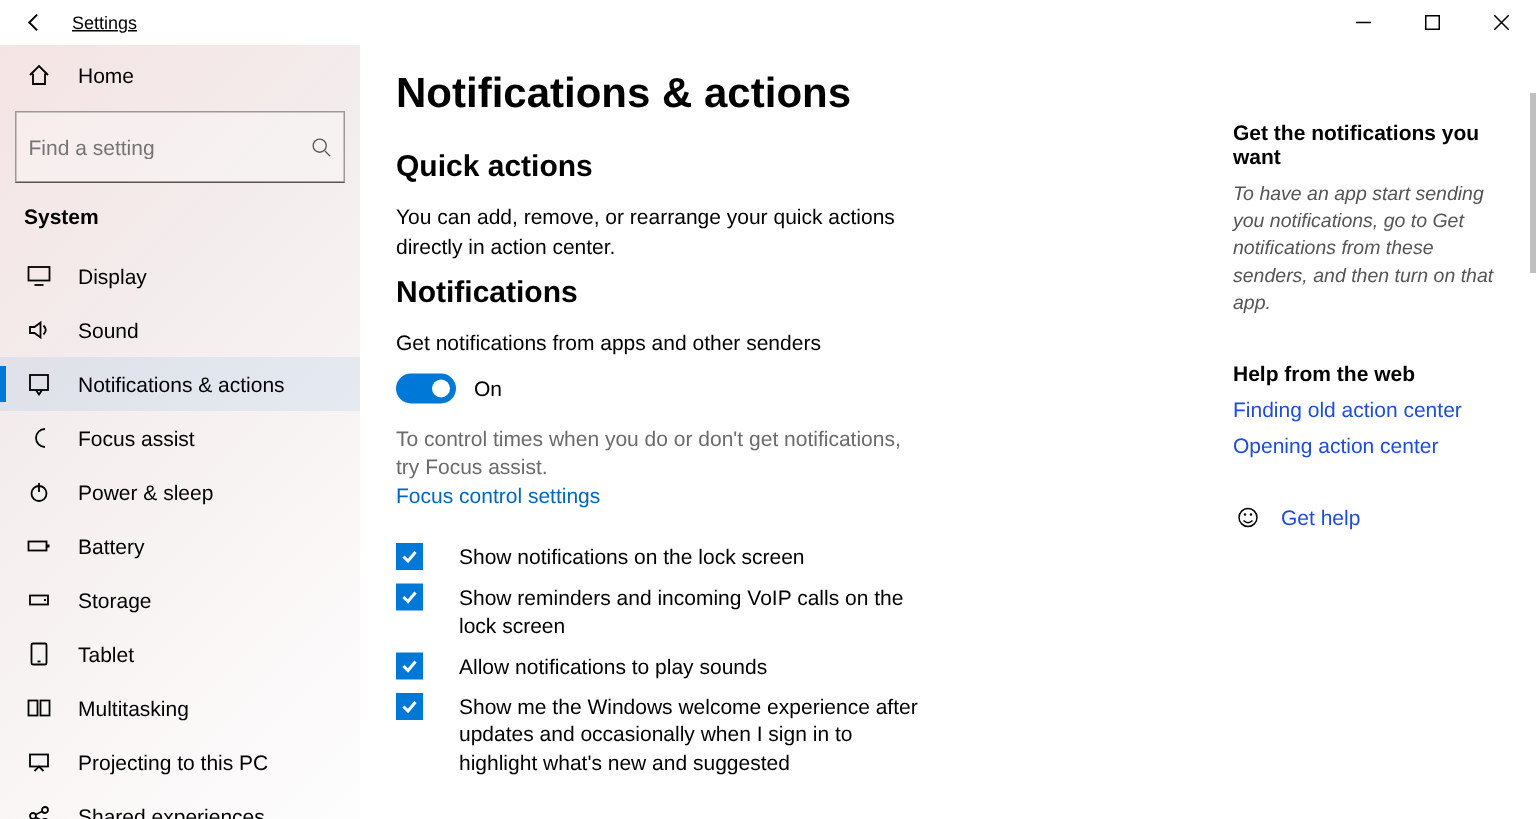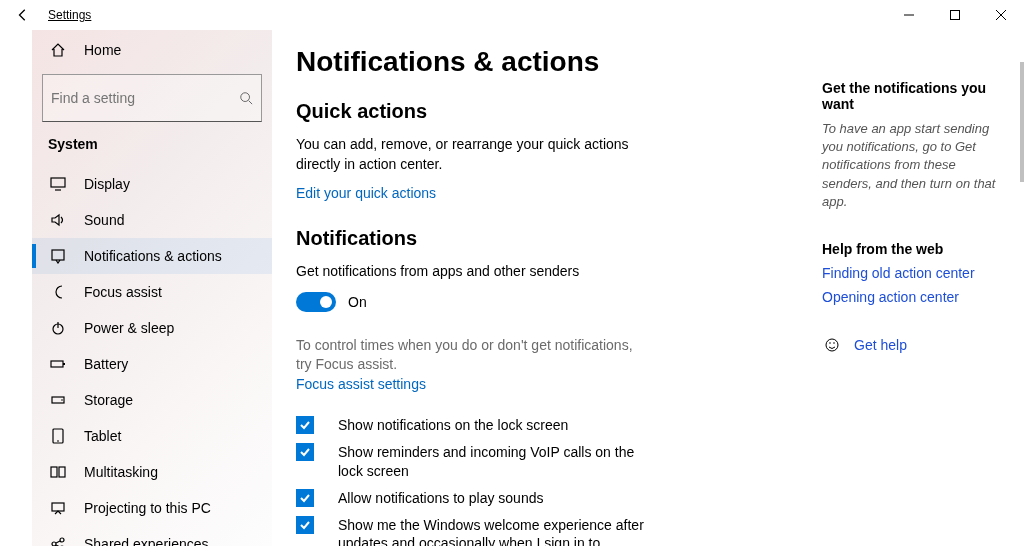--- a/index.html
+++ b/index.html
@@ -5,21 +5,21 @@
   * { box-sizing: border-box; margin: 0; padding: 0; font-family: "Segoe UI", sans-serif; }
   html, body { width: 1024px; height: 546px; overflow: hidden; background: #fff; }
 
   
   .titlebar { height: 30px; display: flex; align-items: center; padding: 0 0 0 14px; font-size: 12px; color: #000; }
   .titlebar .back { width: 18px; height: 30px; display: flex; align-items: center; justify-content: center; cursor: pointer; }
   .titlebar .title { margin-left: 16px; text-decoration: underline; }
   .titlebar .spacer { flex: 1; }
   .titlebar .winbtn { width: 46px; height: 30px; display: flex; align-items: center; justify-content: center; cursor: pointer; }
 
-  .body { position: absolute; top: 30px; left: 0; right: 0; bottom: 0; display: flex; padding-left: 32px; }
+  .body { position: absolute; top: 30px; left: 0; right: 0; bottom: 0; display: flex; }
 
   
   .sidebar { width: 240px; height: 100%; position: relative; background: linear-gradient(135deg, #f5e4e4 0%, #f3ecec 35%, #faf6f6 70%, #fdfdfd 100%); }
   .home-row { height: 40px; display: flex; align-items: center; padding: 0 16px; font-size: 14px; color: #000; cursor: pointer; }
   .home-row .icon-slot { width: 20px; margin-right: 16px; display:flex; justify-content:center; }
   .searchbox { margin: 4px 10px 8px 10px; height: 48px; border: 1px solid #999; background: rgba(255,255,255,.3); display: flex; align-items: center; padding: 0 8px; border-bottom: 1.5px solid #555;}
   .searchbox input { flex: 1; border: none; background: transparent; outline: none; font-size: 14px; color:#555;}
   .section-title { font-weight: 600; font-size: 14px; padding: 6px 16px 14px 16px; }
   .nav-item { height: 36px; display: flex; align-items: center; padding: 0 0 0 16px; font-size: 14px; color: #000; cursor: pointer; position: relative; }
   .nav-item.selected { background: rgba(0,120,215,.08); }
@@ -29,21 +29,21 @@
   
   .main { flex: 1; height: 100%; display: flex; overflow: hidden; }
   .content { flex: 1; padding: 16px 24px 0 24px; overflow-y: auto; }
   .content h1 { font-size: 28px; font-weight: 600; margin-bottom: 22px; }
   .content h2 { font-size: 20px; font-weight: 600; margin-bottom: 12px; margin-top: 4px;}
   .content .desc { font-size: 14px; color: #000; margin-bottom: 10px; max-width: 340px; line-height: 1.4; }
   .content .link { font-size: 14px; color: #0067c0; cursor: pointer; display: inline-block; margin-bottom: 22px; }
   .content .hint { font-size: 14px; color: #6b6b6b; max-width: 340px; line-height: 1.4; margin-top:2px;}
   .content .link2 { font-size: 14px; color: #0067c0; cursor: pointer; margin-bottom: 16px; display:inline-block;}
 
-  .toggle-row { display: flex; align-items: center; margin: 10px 0 24px 0; }
+  .toggle-row { display: flex; align-items: center; margin: 10px 0 14px 0; }
   .toggle { width: 40px; height: 20px; border-radius: 10px; background: #0078d7; position: relative; cursor: pointer; }
   .toggle .knob { width: 12px; height: 12px; border-radius: 50%; background: #fff; position: absolute; top: 4px; right: 4px; }
   .toggle-label { margin-left: 12px; font-size: 14px; }
 
   .check-row { display: flex; align-items: flex-start; margin: 8px 0; max-width: 360px; }
   .checkbox { width: 18px; height: 18px; background: #0078d7; flex-shrink: 0; display: flex; align-items: center; justify-content: center; cursor: pointer; }
   .check-label { margin-left: 24px; font-size: 14px; line-height: 1.35; }
 
   
   .aside { width: 210px; padding: 50px 16px 0 8px; font-size: 13px; position:relative;}
@@ -210,32 +210,31 @@
         </div>
       </div>
   </div>
 
   <div class="main">
     <div class="content">
       <h1>Notifications &amp; actions</h1>
 
       <h2>Quick actions</h2>
       <div class="desc">You can add, remove, or rearrange your quick actions directly in action center.</div>
-      <span class="link">Edit your quick actions</span>
 
       <h2>Notifications</h2>
       <div class="desc" style="margin-bottom:0">Get notifications from apps and other senders</div>
       <div class="toggle-row">
         <div class="toggle">
             <div class="knob"></div>
           </div>
         <span class="toggle-label">On</span>
       </div>
       <div class="hint">To control times when you do or don't get notifications, try Focus assist.</div>
-      <span class="link2">Focus assist settings</span>
+      <span class="link2">Focus control settings</span>
 
       <div id="check-list">
           <div class="check-row">
             <div class="checkbox">
               <svg width="12" height="12" viewBox="0 0 12 12">
                 <path d="M2 6 L5 9 L10 3" stroke="#fff" stroke-width="2" fill="none"></path>
               </svg>
             </div>
             <div class="check-label">Show notifications on the lock screen</div>
           </div>

